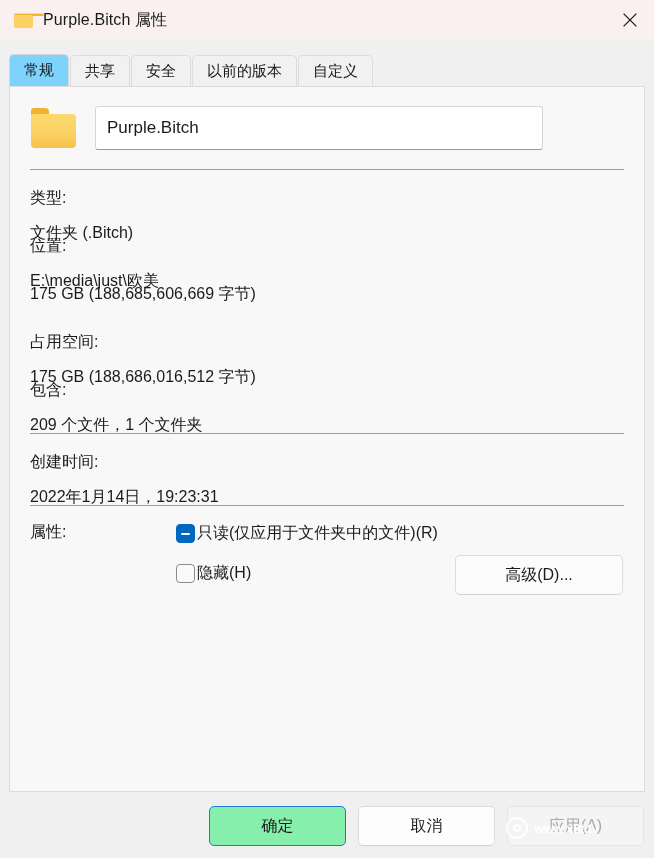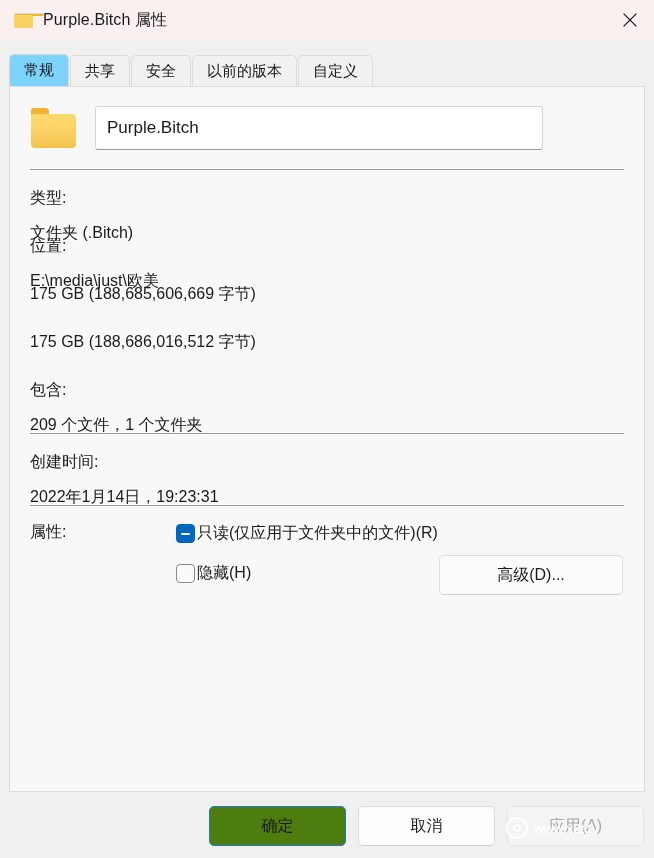--- a/index.html
+++ b/index.html
@@ -228,21 +228,21 @@
   }
   .attr-text {
     font-size: 16px;
     color: #1b1b1b;
     white-space: nowrap;
   }
   .adv-btn {
     position: absolute;
     right: 21px;
     top: 42px;
-    width: 184px;
+    width: 168px;
     height: 40px;
     box-sizing: border-box;
     background: #fbfbfb;
     border: 1px solid #dcdcdc;
     border-bottom-color: #d0d0d0;
     border-radius: 5px;
     font-family: inherit;
     font-size: 16px;
     color: #1b1b1b;
     margin-left: 27px;
@@ -274,21 +274,21 @@
     color: #1b1b1b;
     background: #fdfdfd;
     border: 1px solid #dcdcdc;
     border-bottom-color: #d0d0d0;
     display: flex;
     align-items: center;
     justify-content: center;
   }
   .btn.primary-focus {
     border: 1px solid #1e7bd0;
-    background: #4d7c0f;
+    background: #86efac;
   }
   .btn.disabled {
     color: #a8a8a8;
     background: #f4f4f4;
     border-color: #e4e4e4;
   }
 
   
   .watermark {
     position: absolute;
@@ -384,20 +384,21 @@
       <div class="row-value">文件夹 (.Bitch)</div>
     </div>
     <div class="row">
       <div class="row-label">位置:</div>
       <div class="row-value">E:\media\just\欧美</div>
     </div>
     <div class="row">
       <div class="row-value">175 GB (188,685,606,669 字节)</div>
     </div>
     <div class="row">
+      <div class="row-label">占用空间:</div>
       <div class="row-value">175 GB (188,686,016,512 字节)</div>
     </div>
     <div class="row">
       <div class="row-label">包含:</div>
       <div class="row-value">209 个文件，1 个文件夹</div>
     </div>
   </div>
 
   <div class="divider"></div>
 

